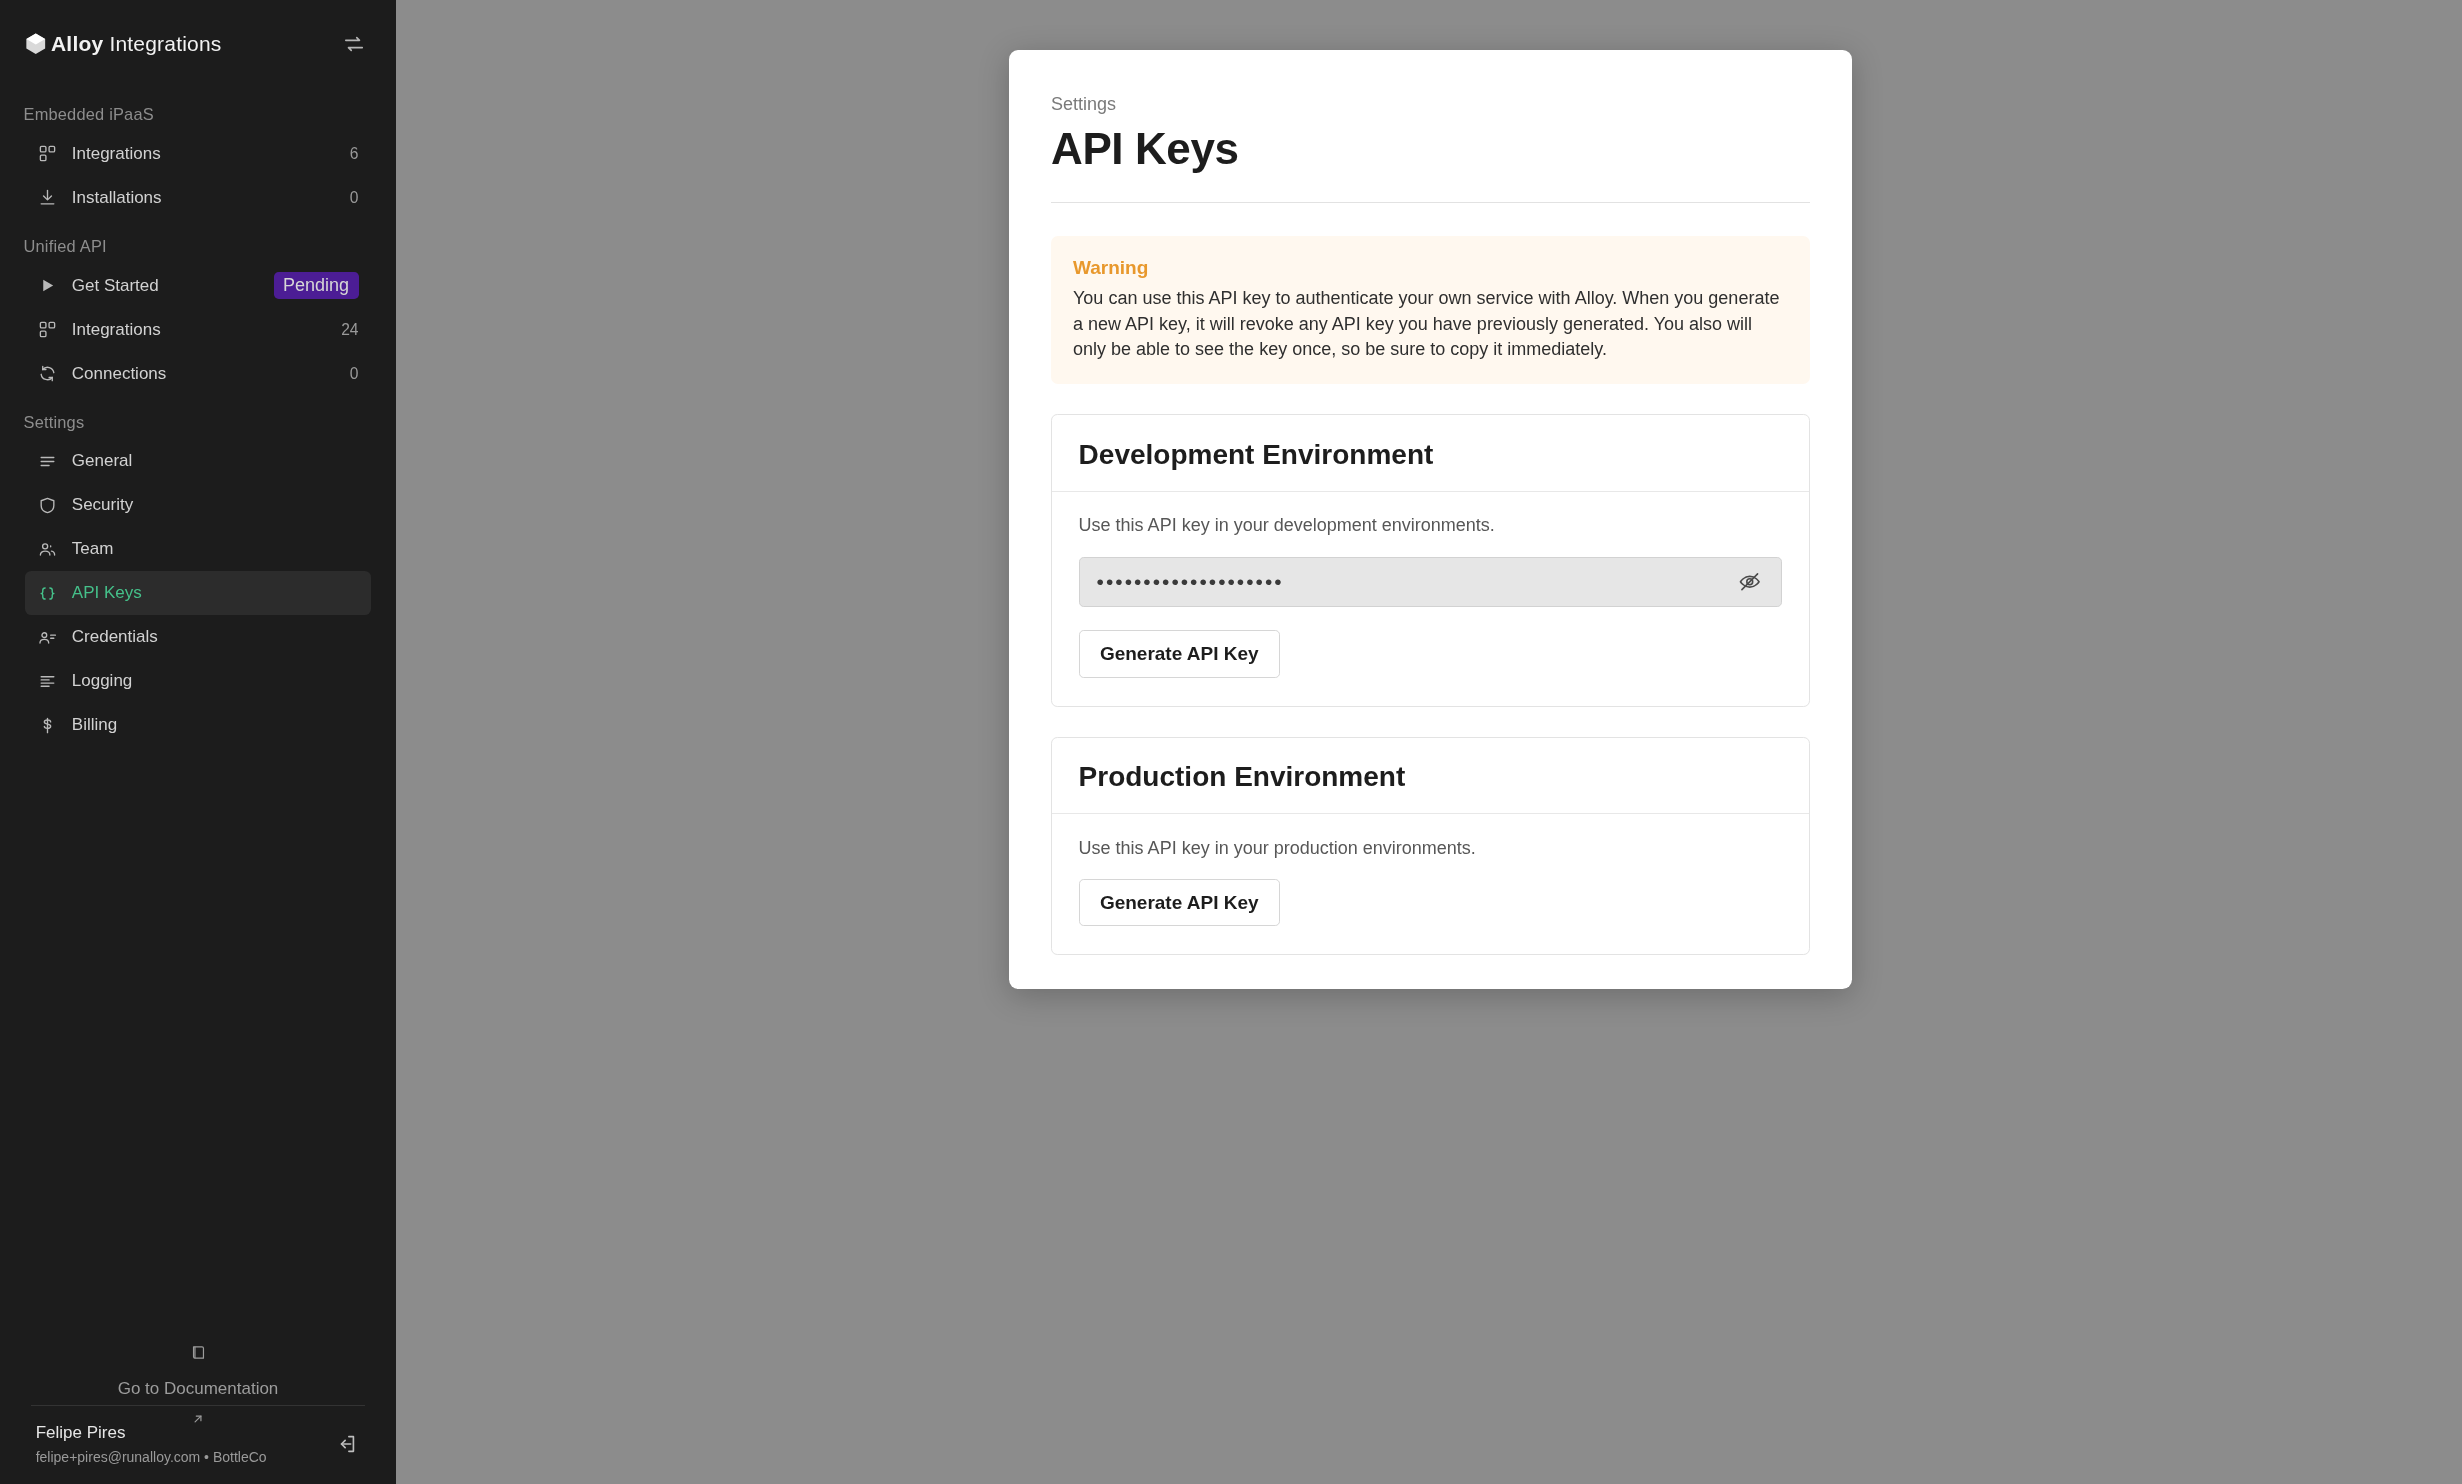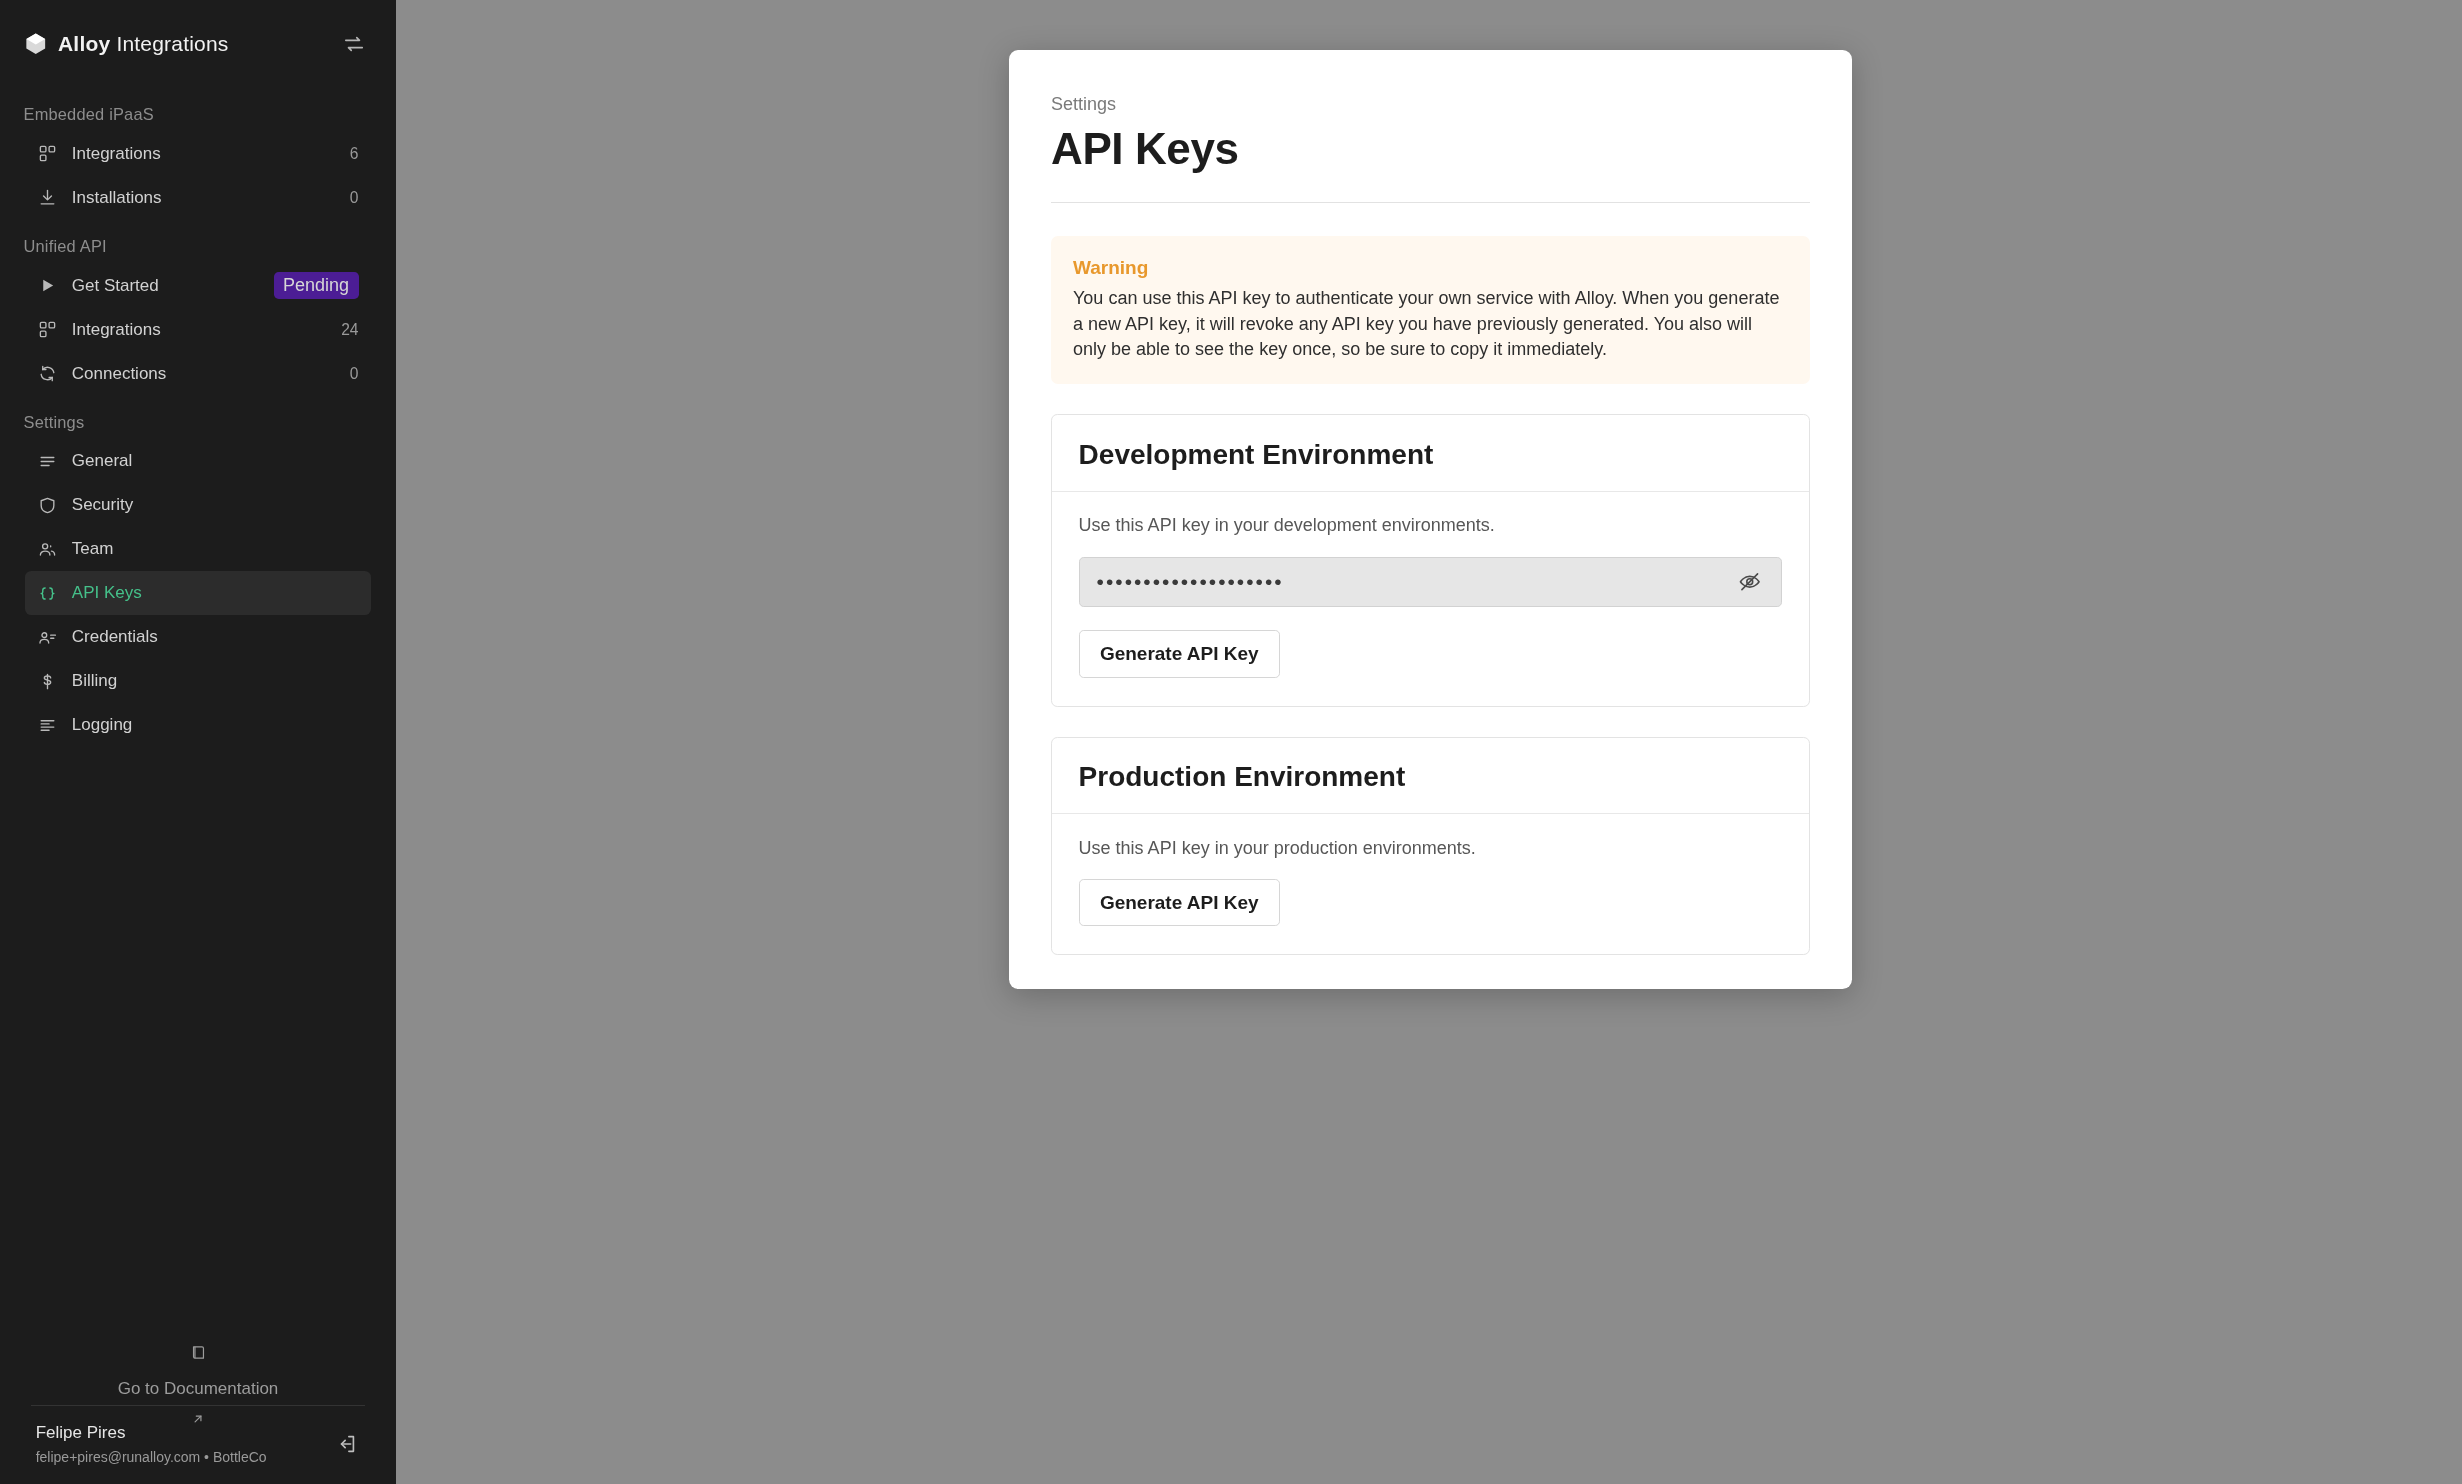--- a/index.html
+++ b/index.html
@@ -31,21 +31,21 @@
   .sidebar-header {
     height: 88px;
     display: flex;
     align-items: center;
     padding: 0 26.6px 0 23.5px;
     justify-content: space-between;
   }
   .brand {
     display: flex;
     align-items: center;
-    gap: 11px;
+    gap: 4px;
     text-align: right;
   }
   .brand-logo {
     width: 23.5px; height: 23.5px;
     display: block;
   }
   .brand-text {
     font-size: 21px;
     color: #f2f2f2;
     letter-spacing: 0.2px;
@@ -378,37 +378,37 @@
             <path d="M16 9h6"></path>
             <path d="M16 13h4"></path>
           </svg>
       </span>
       <span class="label">Credentials</span>
     </div>
 
     <div class="nav-item">
       <span class="icon">
         <svg width="19" height="19" viewBox="0 0 24 24" fill="none" stroke="currentColor" stroke-width="1.7" stroke-linecap="round">
-            <path d="M12 3v18"></path>
-            <path d="M16 7.5c0-1.7-1.8-2.5-4-2.5s-4 .9-4 2.6c0 3.6 8 1.9 8 5.4 0 1.8-1.8 2.7-4 2.7s-4-.9-4-2.6"></path>
-          </svg>
-      </span>
-      <span class="label">Billing</span>
-    </div>
-
-    <div class="nav-item">
-      <span class="icon">
-        <svg width="19" height="19" viewBox="0 0 24 24" fill="none" stroke="currentColor" stroke-width="1.7" stroke-linecap="round">
             <path d="M4 6h16"></path>
             <path d="M4 10h10"></path>
             <path d="M4 14h16"></path>
             <path d="M4 18h10"></path>
           </svg>
       </span>
       <span class="label">Logging</span>
+    </div>
+
+    <div class="nav-item">
+      <span class="icon">
+        <svg width="19" height="19" viewBox="0 0 24 24" fill="none" stroke="currentColor" stroke-width="1.7" stroke-linecap="round">
+            <path d="M12 3v18"></path>
+            <path d="M16 7.5c0-1.7-1.8-2.5-4-2.5s-4 .9-4 2.6c0 3.6 8 1.9 8 5.4 0 1.8-1.8 2.7-4 2.7s-4-.9-4-2.6"></path>
+          </svg>
+      </span>
+      <span class="label">Billing</span>
     </div>
 
     <div class="sidebar-spacer"></div>
 
     <div class="doc-link">
       <span class="icon">
         <svg width="17" height="17" viewBox="0 0 24 24" fill="none" stroke="currentColor" stroke-width="1.7" stroke-linejoin="round">
             <path d="M5 4h12a2 2 0 0 1 2 2v14H7a2 2 0 0 1-2-2z"></path>
             <path d="M7 4v16"></path>
           </svg>

